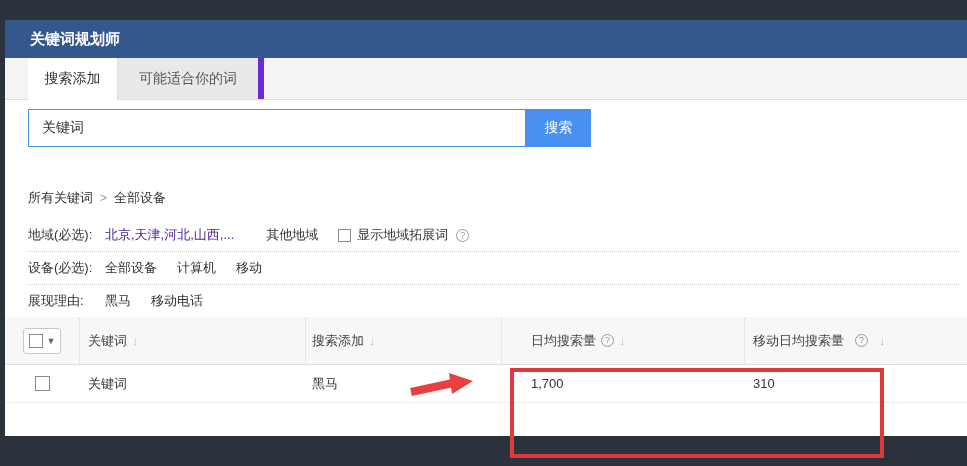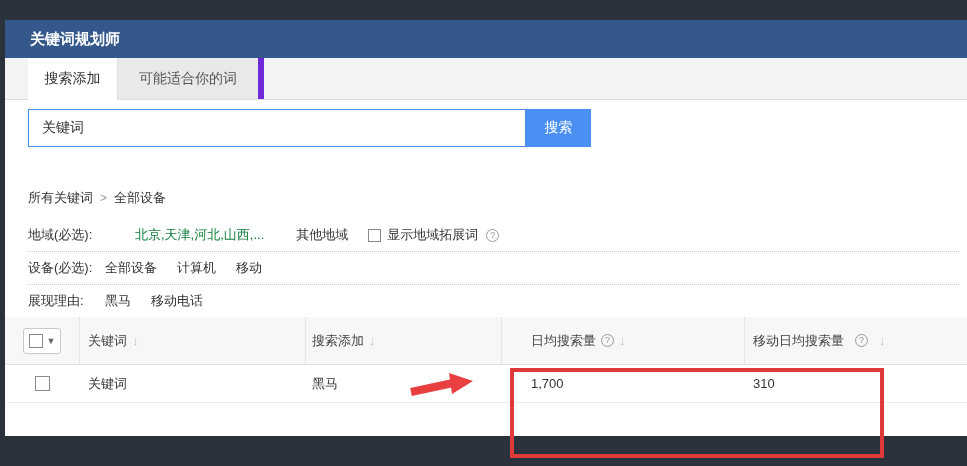--- a/index.html
+++ b/index.html
@@ -54,21 +54,21 @@
   .breadcrumb .region { margin-right:32px; }
   
   .filters { margin-top:12px; margin-right:8px; }
   .filter-row {
     display:flex; align-items:center; font-size:13px; color:#333;
     padding:7px 0; min-height:29px;
   }
   .filter-row + .filter-row { border-top:1px dotted #ccc; }
   .f-label { width:77px; flex:none; }
   .f-opt { margin-right:20px; cursor:pointer; }
-  .muted { color:#15803d; margin-right:32px;margin-left:30px; }
+  .muted { color:#4c1d95; margin-right:32px; }
   .cbx {
     display:inline-block; width:13px; height:13px; border:1px solid #8a8a8a;
     background:#fff; vertical-align:-2px; cursor:pointer;
   }
   .qmark {
     display:inline-flex; align-items:center; justify-content:center;
     width:13px; height:13px; border:1px solid #9a9a9a; border-radius:50%;
     color:#9a9a9a; font-size:9px; line-height:1; flex:none;
   }
   .tok { margin-right:16px; cursor:pointer; }

